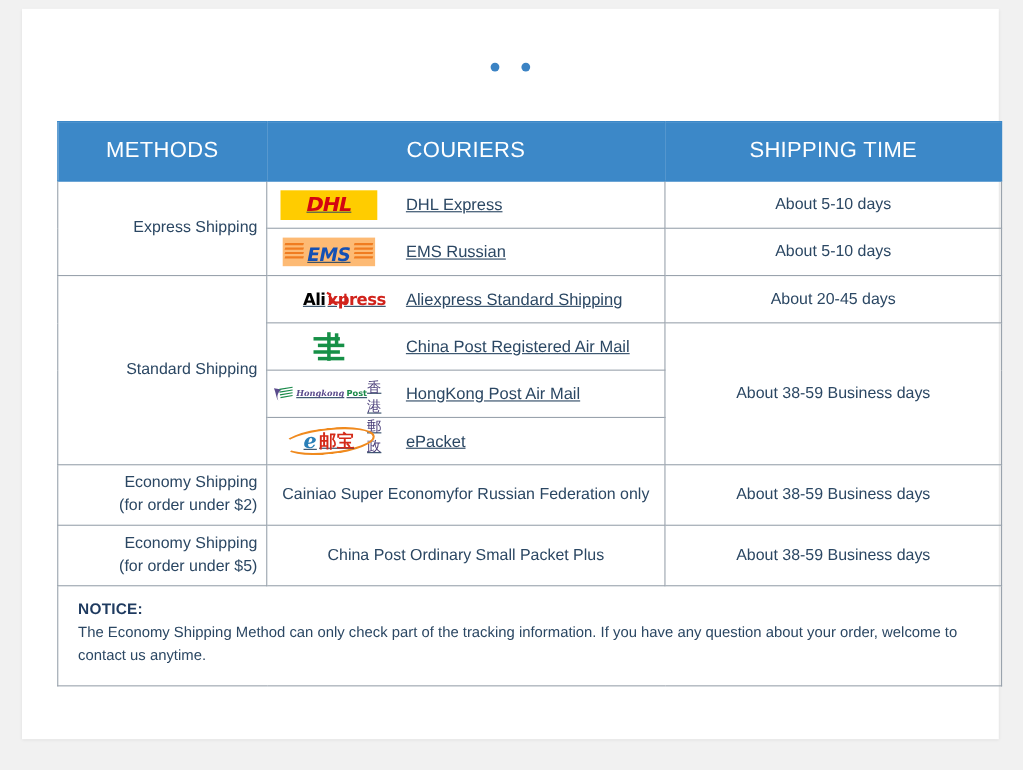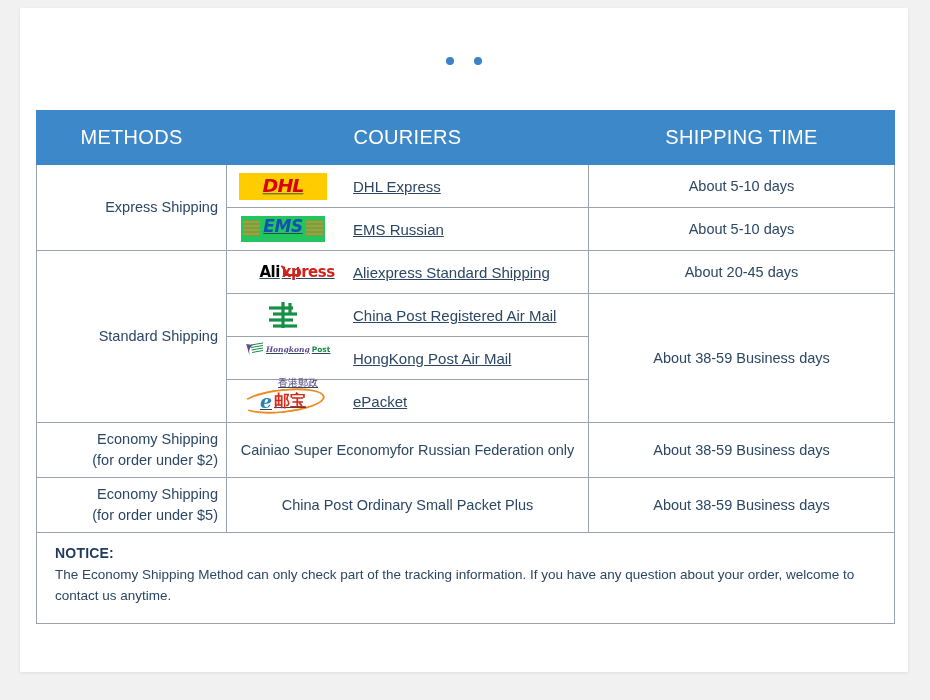--- a/index.html
+++ b/index.html
@@ -46,21 +46,21 @@
     font-size: 33px;
     letter-spacing: 1px;
     color: #121212;
     font-weight: 400;
     white-space: nowrap;
   }
 
   
   .ship-table {
     position: absolute;
-    left: 16px;
+    left: 32px;
     top: 102px;
     width: 858px;
     border-collapse: collapse;
     table-layout: fixed;
     padding-left: 16px;
   }
   .ship-table th,
   .ship-table td {
     border: 1px solid #9aa3ad;
     color: #2b4763;
@@ -125,22 +125,22 @@
     font-weight: 700;
     font-size: 19px;
     color: #d40511;
     letter-spacing: -1px;
     transform: scaleY(0.92);
   }
 
   
   .logo-ems {
     width: 84px; height: 26px;
-    background: #22c55e;
-    display: flex; align-items: flex-start; justify-content: center;
+    background: #fdba74;
+    display: flex; align-items: flex-end; justify-content: center;
     position: relative;
   }
   .ems-stripes-l, .ems-stripes-r {
     position: absolute; top: 5px;
     width: 17px; height: 14px;
   }
   .ems-stripes-l { left: 2px; }
   .ems-stripes-r { right: 2px; }
   .ems-stripes-l i, .ems-stripes-r i {
     display: block; height: 2px; background: #f07c20;
@@ -179,40 +179,40 @@
   }
   .ali-x { color: #d1231c; }
 
   
   .logo-cp { width: 40px; height: 32px; }
 
   
   .logo-hk {
     width: 78px; height: 32px;
     position: relative;
-    display: flex; flex-direction: column; justify-content: flex-start;
+    display: flex; flex-direction: row; justify-content: center;
   }
   .hk-line1 {
     display: flex; align-items: center; gap: 2px;
     font-size: 7.5px; line-height: 1;
   }
   .hk-bird { width: 20px; height: 15px; flex: 0 0 auto; }
   .hk-hongkong {
     font-family: "DejaVu Serif", serif;
     font-style: italic; font-weight: 700;
     color: #5a4b8c; font-size: 7.5px;
   }
   .hk-post {
     font-family: "DejaVu Sans", sans-serif;
     font-weight: 700; color: #1a8a4a; font-size: 7.5px;
   }
   .hk-cn {
     text-align: right;
-    font-size: 10px; color: #4b3f7a;
-    margin-top: 19px; padding-right: 4px;
+    font-size: 13px; color: #4b3f7a;
+    margin-top: 1px; padding-right: 4px;
     font-family: "DejaVu Sans", sans-serif;
   }
 
   
   .logo-ep {
     width: 84px; height: 28px;
     position: relative;
     display: flex; align-items: center; justify-content: center;
   }
   .ep-ring {

